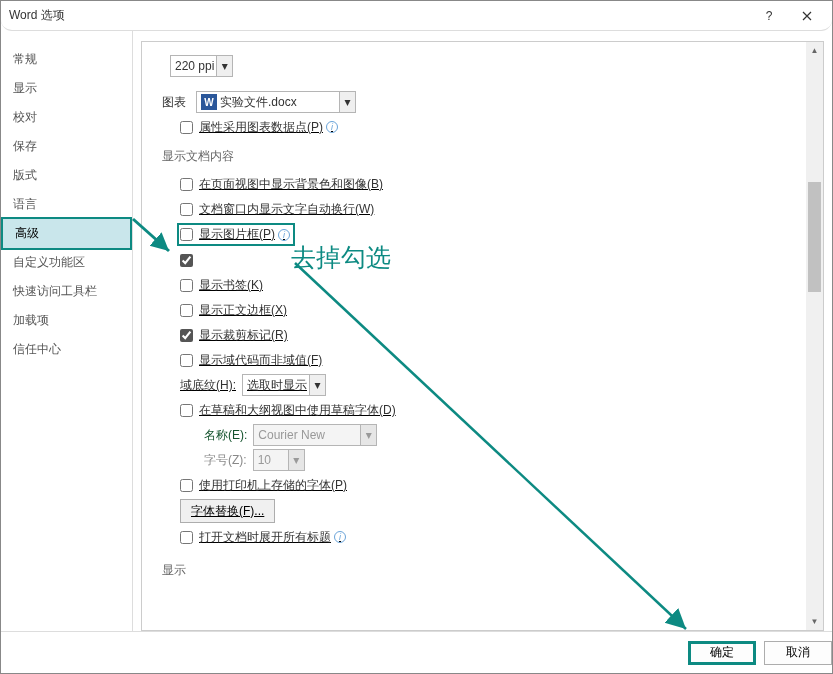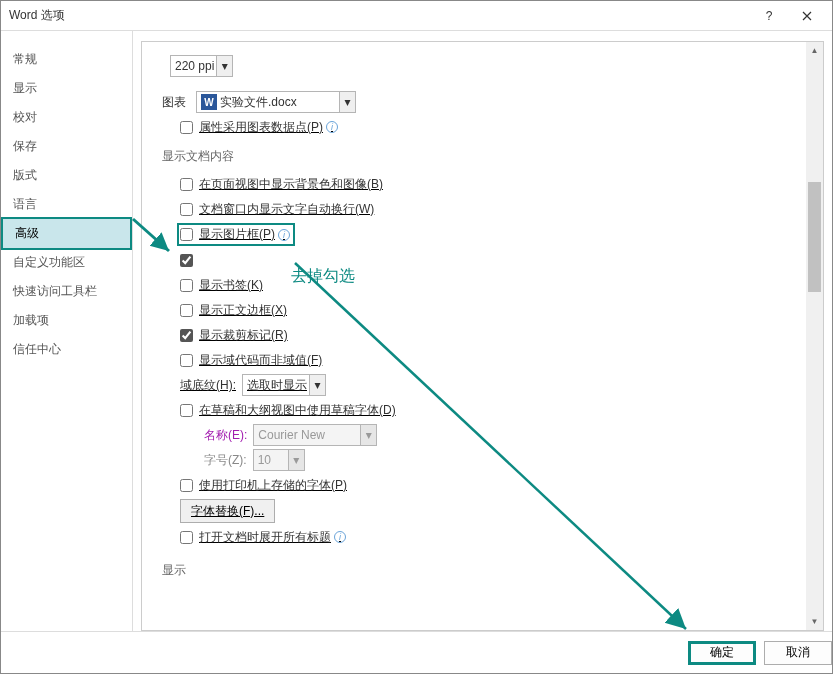--- a/index.html
+++ b/index.html
@@ -1,18 +1,18 @@
 <!DOCTYPE html>
 <html><head>
 <meta charset="utf-8">
 <style>
 * { box-sizing: border-box; margin: 0; padding: 0; font-family: "Microsoft YaHei", "Segoe UI", sans-serif; font-size: 12px; }
 body { background: #fff; }
 .wrap { width: 833px; height: 674px; border: 1px solid #888; position: relative; background: #fff; }
-.titlebar { height: 30px; display: flex; align-items: center; padding: 0 6px; border-bottom: 1px solid #ddd; }
+.titlebar { height: 30px; display: flex; align-items: center; padding: 0 6px; border-bottom: 1px solid #ddd; border-radius: 11px; }
 .titlebar .title { flex: 1; font-size: 12px; color: #333; padding-left: 2px; }
 .titlebar .tb-btn { width: 38px; height: 29px; display: flex; align-items: center; justify-content: center; color: #333; }
 .body { display: flex; height: 600px; }
 .sidebar { width: 132px; border-right: 1px solid #ddd; padding-top: 14px; }
 .sidebar-item { padding: 6px 8px 6px 12px; color: #555; cursor: pointer; }
 .sidebar-item.selected { background: #c9e6eb; color: #000; border: 2px solid #0d8a82; margin: -2px 0; position: relative; }
 .main { flex: 1; position: relative; display: flex; }
 .content-outer { flex: 1; border: 1px solid #ccc; margin: 10px 8px 0 8px; padding: 0 0 0 0; position: relative; overflow: hidden; }
 .content { padding: 10px 14px 10px 20px; height: 100%; overflow: hidden; }
 .row { display: flex; align-items: center; margin: 3px 0; min-height: 22px; }
@@ -27,21 +27,21 @@
 input[type=checkbox] { width: 13px; height: 13px; margin-right: 6px; accent-color: #555; }
 .info-icon { display: inline-flex; width: 12px; height: 12px; border: 1px solid #6aa4d9; border-radius: 50%; color: #6aa4d9; font-size: 9px; align-items: center; justify-content: center; margin-left: 3px; font-style: italic; }
 .btn { height: 24px; padding: 0 10px; border: 1px solid #adadad; background: #f0f0f0; display: inline-flex; align-items: center; cursor: pointer; }
 .footer { position: absolute; bottom: 0; left: 0; right: 0; height: 42px; border-top: 1px solid #ddd; display: flex; justify-content: flex-end; align-items: center; gap: 8px; }
 .footer .fbtn { width: 68px; height: 24px; border: 1px solid #adadad; background: #fdfdfd; display: flex; align-items: center; justify-content: center; cursor: pointer; }
 .footer .fbtn.ok { border: 3px solid #0d8a82; }
 .scrollbar { position: absolute; right: 0; top: 0; bottom: 0; width: 17px; background: #f0f0f0; }
 .sb-btn { height: 17px; background: #f0f0f0; display: flex; align-items: center; justify-content: center; color: #666; font-size: 8px; }
 .sb-thumb { position: absolute; left: 2px; right: 2px; top: 140px; height: 110px; background: #c1c1c1; }
 .word-icon { display: inline-flex; width: 16px; height: 16px; background: #2b579a; color: #fff; font-size: 10px; font-weight: bold; align-items: center; justify-content: center; margin-right: 3px; }
-.annotation { position: absolute; color: #0d8a82; font-size: 16px; pointer-events: none; margin-top: 25px; }
+.annotation { position: absolute; color: #0d8a82; font-size: 25px; pointer-events: none; }
 svg.arrow-anno { position: absolute; pointer-events: none; }
 .cb-highlight { border: 2px solid #0d8a82; padding: 1px 3px 1px 1px; margin-left: -3px; display: inline-flex; align-items: center; }
 .cb-highlight-inner { display: inline-flex; align-items: center; justify-content: space-between; }
 </style>
 </head>
 <body>
 
 <div class="wrap">
   <div class="titlebar">
     <span class="title">Word 选项</span>
@@ -142,21 +142,21 @@
             <div class="combo">
               <span>选取时显示</span>
               <span class="arrow">▾</span>
             </div>
           </div>
           <div class="row indent">
               <input type="checkbox" style="">
               <label>在草稿和大纲视图中使用草稿字体(D)</label>
             </div>
           <div class="row indent2">
-            <label style="color:#a21caf">名称(E):</label>
+            <label style="color:#14532d">名称(E):</label>
             <span style="width:6px"></span>
             <div class="combo disabled" style="width:124px">
               <span>Courier New</span>
               <span class="arrow">▾</span>
             </div>
           </div>
           <div class="row indent2">
             <label style="color:#888">字号(Z):</label>
             <span style="width:6px"></span>
             <div class="combo disabled" style="width:52px">

